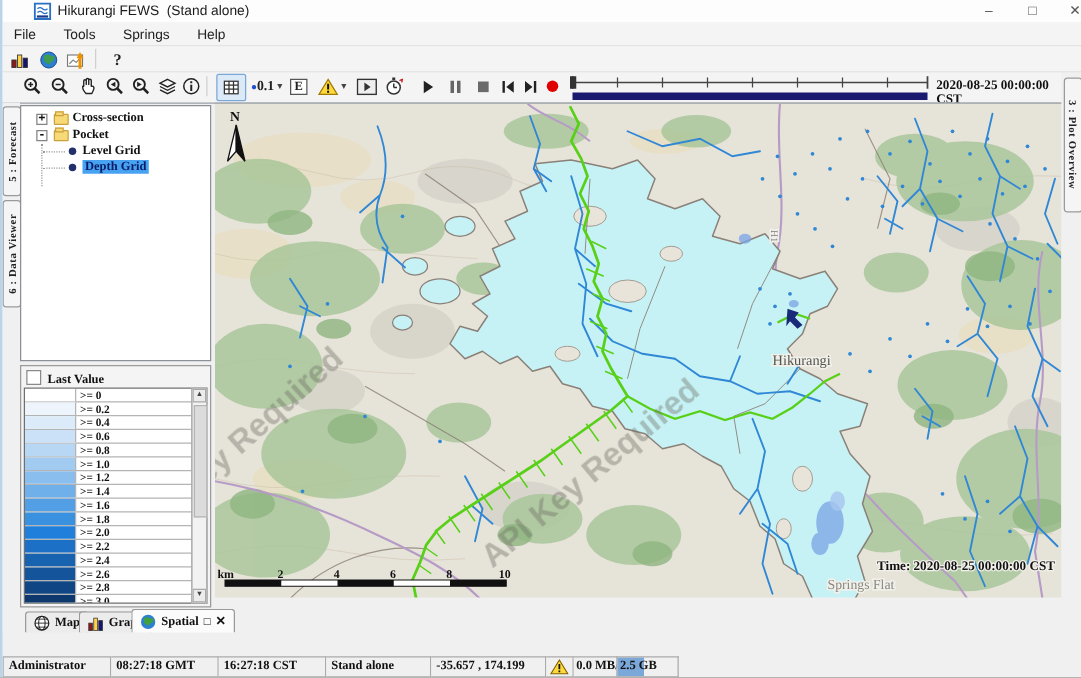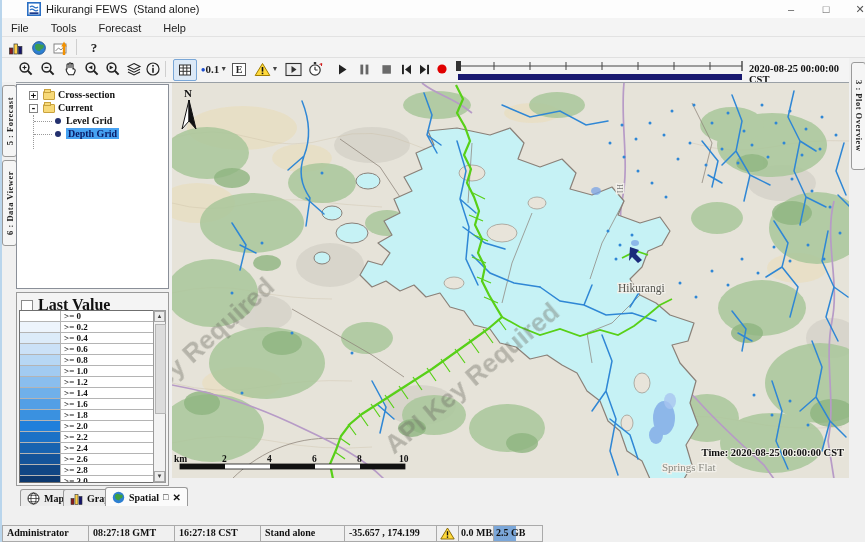--- a/index.html
+++ b/index.html
@@ -39,21 +39,21 @@
   .folder{position:absolute;left:26px;top:2px;width:12px;height:9px;background:#f7d978;border:1px solid #c9a23d;border-radius:1px;box-sizing:border-box;}
   .folder:before{content:"";position:absolute;left:0;top:-3px;width:5px;height:2px;background:#f7d978;border:1px solid #c9a23d;}
   .tlabel{position:absolute;left:41px;top:0px;}
   .bullet{position:absolute;left:38px;top:3px;width:6px;height:6px;border-radius:50%;background:#23306e;}
   .clabel{position:absolute;left:49px;top:0px;}
   .sel{background:#47a2f2;color:#0a1c66;padding:0 2px;}
   .conn{position:absolute;border-left:1px dotted #9a9a9a;}
   .connh{position:absolute;border-top:1px dotted #9a9a9a;}
   
   .legendbox{left:14px;top:292px;width:153px;height:194px;background:#f4f4f4;border:1px solid #9a9a9a;box-sizing:border-box;}
-  .lvrow{position:absolute;left:4px;top:3px;height:13px;font-size:16px;font-weight:bold;color:#111;}
+  .lvrow{position:absolute;left:4px;top:3px;height:13px;font-size:10px;font-weight:bold;color:#111;}
   .chk{display:inline-block;width:10px;height:10px;border:1px solid #8a8a8a;background:#fff;vertical-align:-2px;margin-right:5px;}
   .ltable{position:absolute;left:2px;top:17px;width:147px;height:173px;border:1px solid #6f6f6f;background:#fff;overflow:hidden;box-sizing:border-box;}
   .lrow{display:flex;height:11px;border-bottom:1px solid #b4b4b4;box-sizing:border-box;}
   .lsw{width:40px;height:100%;}
   .llab{flex:1;border-left:1px solid #b4b4b4;font-size:9px;font-weight:bold;color:#111;padding:0 0 0 3px;line-height:10px;}
   .lscroll{position:absolute;right:2px;top:17px;width:13px;height:173px;border:1px solid #9a9a9a;background:#f2f2f2;box-sizing:border-box;}
   .sarrow{position:absolute;left:0;width:11px;height:11px;background:#ececec;border:1px solid #a9a9a9;box-sizing:border-box;
           font-size:6px;line-height:9px;text-align:center;color:#444;}
   .sthumb{position:absolute;left:1px;top:13px;width:9px;height:88px;background:#dcdcdc;border:1px solid #b5b5b5;}
   
@@ -89,21 +89,21 @@
     </svg>
     <span class="abs apptitle">Hikurangi FEWS  (Stand alone)</span>
     <span class="abs winctl" style="left:776px">–</span>
     <span class="abs winctl" style="left:811px">□</span>
     <span class="abs winctl" style="left:845px">✕</span>
   </div>
 
   <div class="abs menubar">
     <span class="mitem">File</span>
     <span class="mitem">Tools</span>
-    <span class="mitem">Forecast</span>
+    <span class="mitem">Springs</span>
     <span class="mitem">Help</span>
   </div>
 
   <div class="abs toolbar1">
     <div class="tbtn" style="left:4px">
       <svg width="16" height="16">
         <rect x="1.5" y="8" width="3.4" height="6" fill="#8b1a1a" stroke="#333" stroke-width=".7"></rect>
         <rect x="6" y="4" width="3.4" height="10" fill="#ffd24a" stroke="#333" stroke-width=".7"></rect>
         <rect x="10.5" y="6.5" width="3.4" height="7.5" fill="#15156e" stroke="#333" stroke-width=".7"></rect>
       </svg>
@@ -288,21 +288,21 @@
   <div class="abs treebox">
     <div style="height:4px"></div>
     <div class="trow">
       <span class="exp">+</span>
       <span class="folder"></span>
       <span class="tlabel">Cross-section</span>
     </div>
     <div class="trow">
       <span class="exp">-</span>
       <span class="folder"></span>
-      <span class="tlabel">Current</span>
+      <span class="tlabel">Pocket</span>
     </div>
     <div class="conn" style="left:16px;top:30px;height:34px"></div>
     <div class="trow">
       <span class="connh" style="left:17px;top:6px;width:18px"></span>
       <span class="bullet"></span>
       <span class="clabel">Level Grid</span>
     </div>
     <div class="trow">
       <span class="connh" style="left:17px;top:6px;width:18px"></span>
       <span class="bullet"></span>

